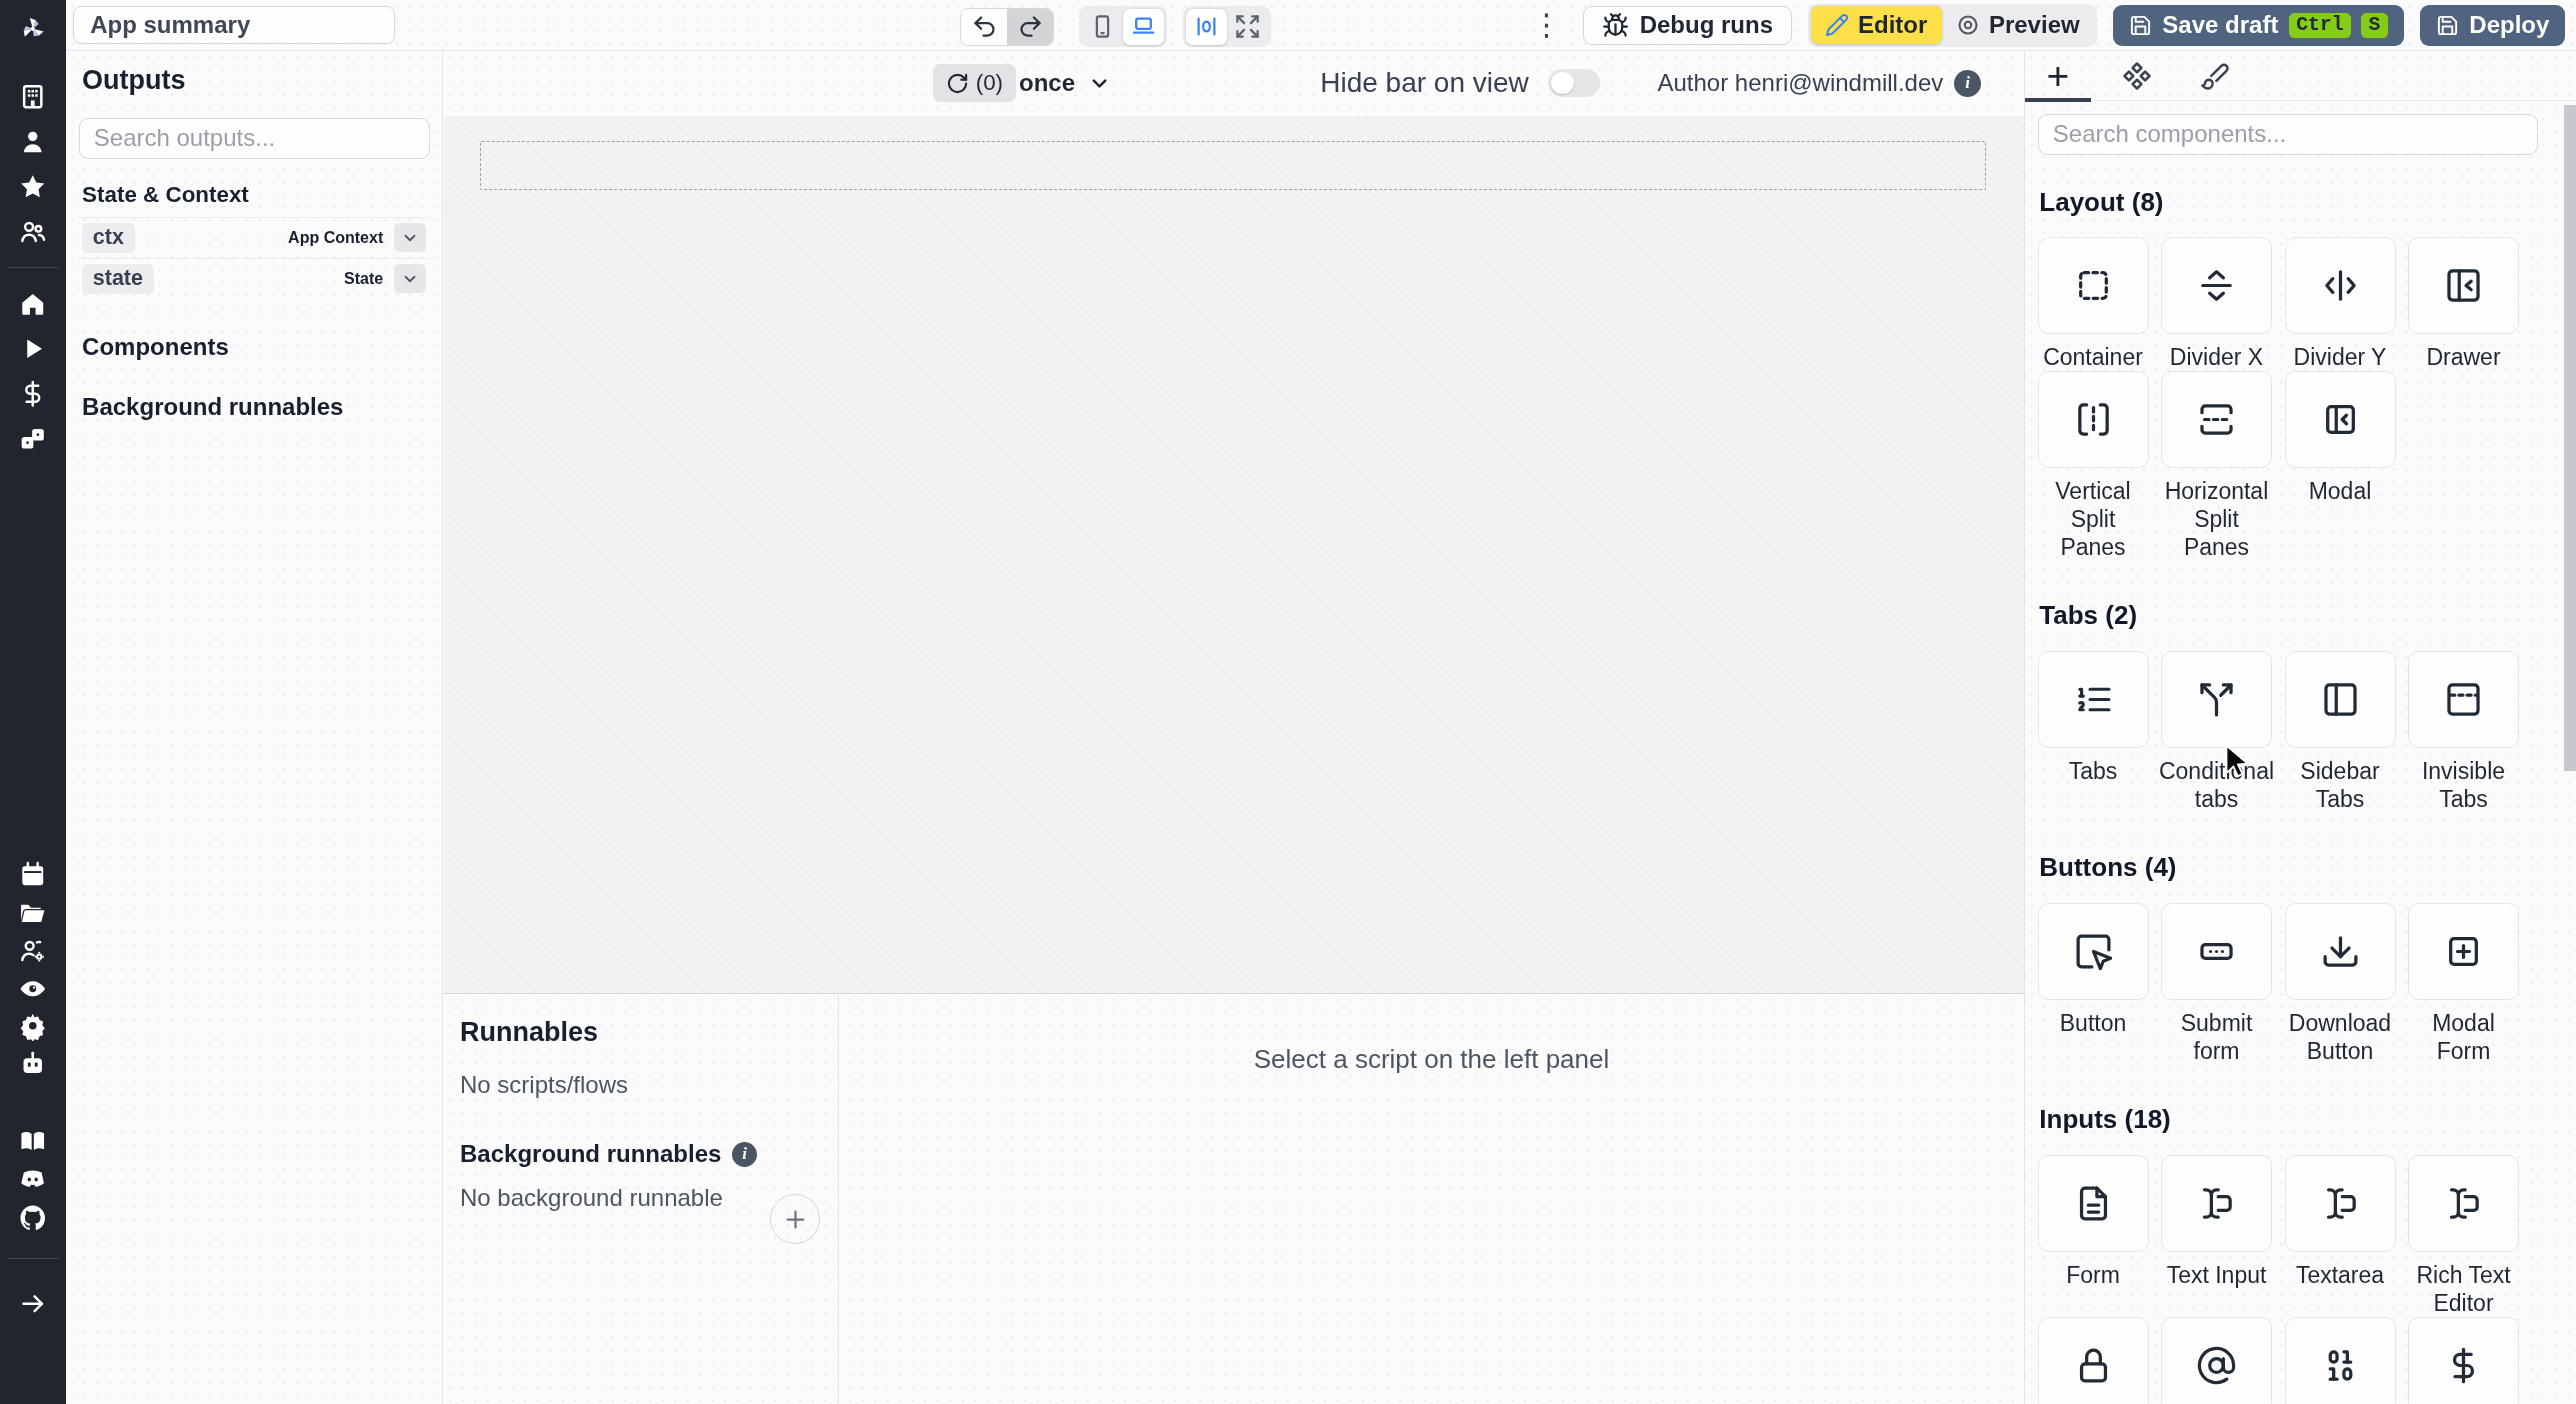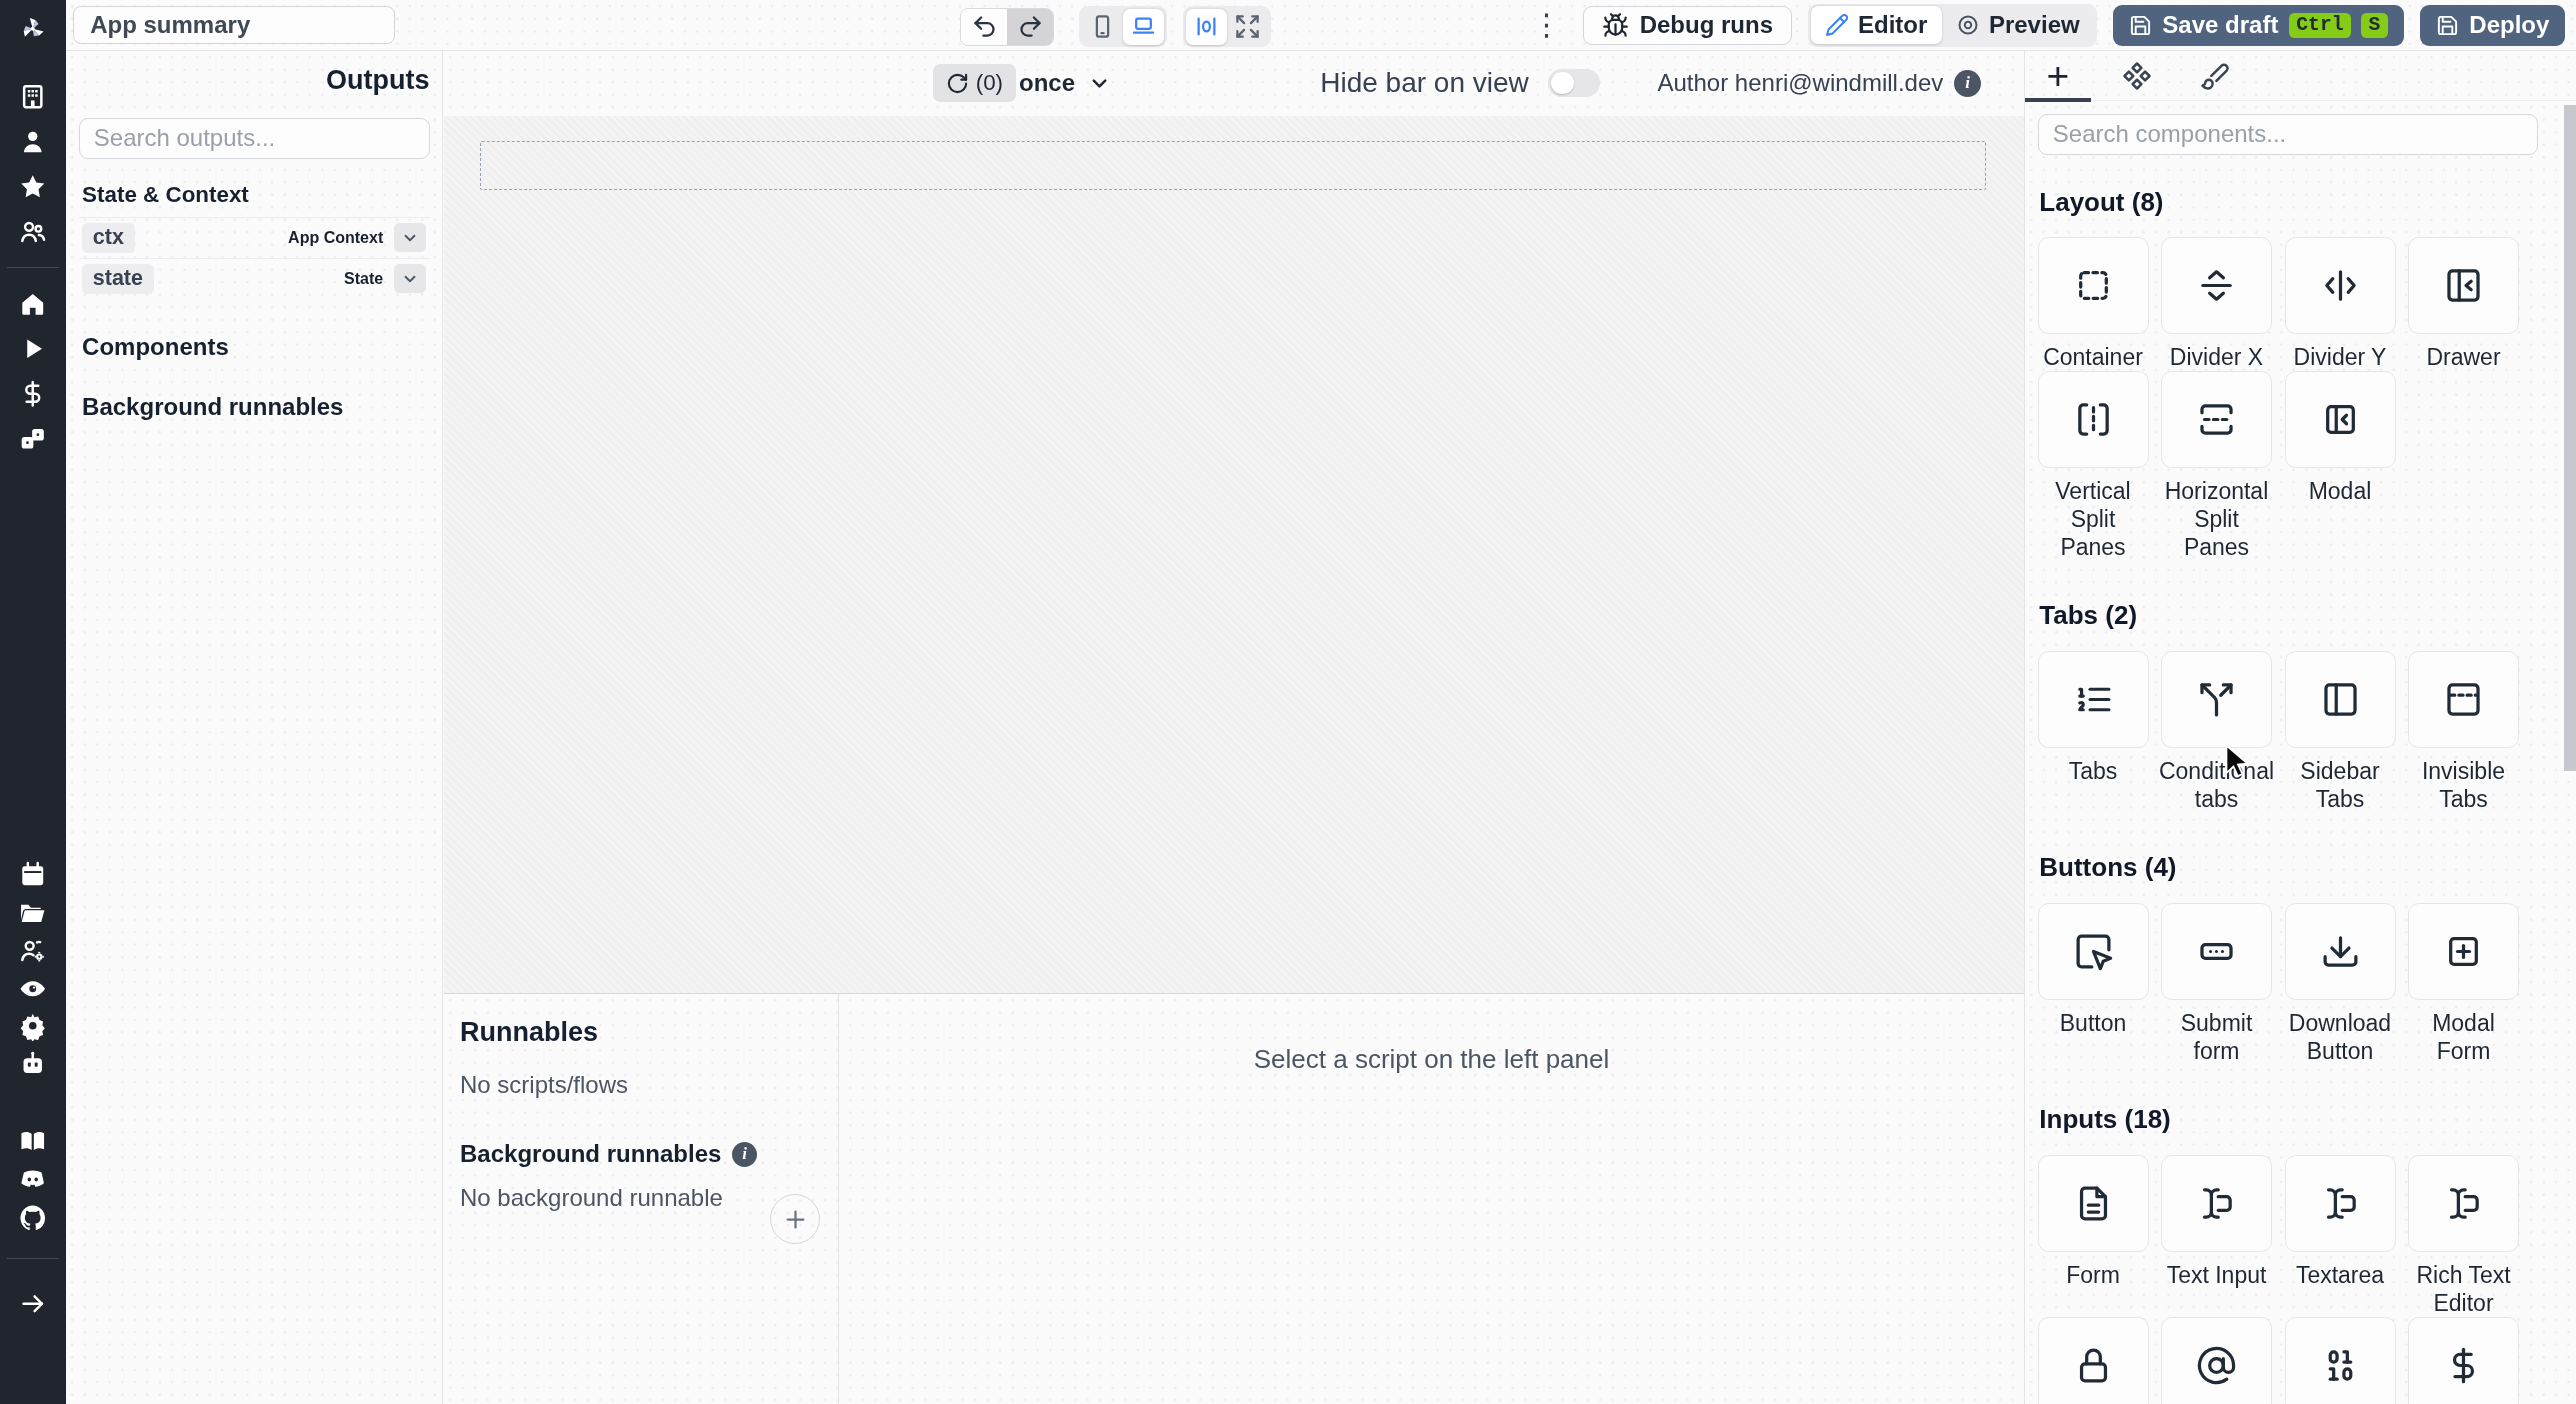--- a/index.html
+++ b/index.html
@@ -30,28 +30,28 @@
   .pill-group{display:flex;align-items:center;background:#ececee;border-radius:9px;height:41px;padding:2.7px;margin-left:25px;}
   .pg-btn{height:36px;min-width:39px;padding:0 7.2px;display:flex;align-items:center;justify-content:center;border-radius:7.2px;cursor:pointer;color:#5b6470;}
   .pg-btn.active{background:#fff;box-shadow:0 0.9px 2.7px rgba(0,0,0,.18);color:#3b82f6;}
   .icon24{width:27px;height:27px;fill:none;stroke:currentColor;stroke-width:2;stroke-linecap:round;stroke-linejoin:round;}
   .tb-right{position:absolute;right:10.7px;top:6.3px;display:flex;align-items:center;gap:16px;height:38px;}
   .dots{font-size:30px;color:#374151;letter-spacing:0;line-height:1;padding:0 5.4px;cursor:pointer;user-select:none;}
   .btn{display:flex;align-items:center;gap:10.7px;height:39px;padding:0 18px;border:1.3px solid #d4d5d9;border-radius:9px;
     background:#fdfdfe;font-size:24px;font-weight:600;color:#1f2733;cursor:pointer;}
   .ep-group{display:flex;align-items:center;background:#ececee;border-radius:9px;height:43px;padding:2.7px;}
   .ep-item{display:flex;align-items:center;gap:9px;height:38px;padding:0 14.3px;border-radius:7.2px;font-size:24px;font-weight:600;color:#1f2733;cursor:pointer;}
-  .ep-item.active{background:#ffffff;box-shadow:0 0.9px 2.7px rgba(0,0,0,.18);}
+  .ep-item.active{background:#fde047;box-shadow:0 0.9px 2.7px rgba(0,0,0,.18);}
   .btn-primary{display:flex;align-items:center;gap:10.7px;height:41px;padding:0 16px;border-radius:9px;background:#50647f;
     color:#fff;font-size:24px;font-weight:600;cursor:pointer;}
   .kbd{background:#84cc16;color:#222b38;border-radius:5.4px;padding:1.8px 7.2px;font-family:"Liberation Mono","DejaVu Sans Mono",monospace;font-size:19.7px;font-weight:700;}
 
   
   .outputs{position:absolute;left:66px;top:51px;width:377px;bottom:0;border-right:0.9px solid #e4e4e7;padding:0 12.5px;}
-  .op-title{font-size:27px;font-weight:700;margin:14.3px 0 0 3.6px;color:#16202e;text-align:right;}
+  .op-title{font-size:27px;font-weight:700;margin:14.3px 0 0 3.6px;color:#16202e;}
   .op-search{margin-top:21.5px;width:100%;height:41px;border:1.3px solid #d6d7da;border-radius:9px;background:#fdfdfe;
     padding:0 14.3px;font-size:24px;font-family:"Liberation Sans",sans-serif;outline:none;color:#374151;}
   .op-search::placeholder,.cp-search::placeholder{color:#9aa0a8;}
   .sc-title{font-size:22.4px;font-weight:700;margin:23px 0 9px 3.6px;color:#16202e;}
   .kv-row{display:flex;align-items:center;height:41px;border-top:0.9px solid #ececee;padding:0 3.6px;}
   .kv-row:last-of-type{border-bottom:0.9px solid #ececee;}
   .key-badge{background:#ededef;border-radius:5.4px;padding:2.7px 10.7px;font-size:21.5px;font-weight:600;color:#374151;}
   .kv-right{margin-left:auto;display:flex;align-items:center;gap:10.7px;}
   .kv-type{font-size:16px;font-weight:700;color:#16202e;}
   .chev-btn{width:32px;height:29px;background:#e7e7ea;border-radius:5.4px;display:flex;align-items:center;justify-content:center;color:#4b5563;cursor:pointer;}

